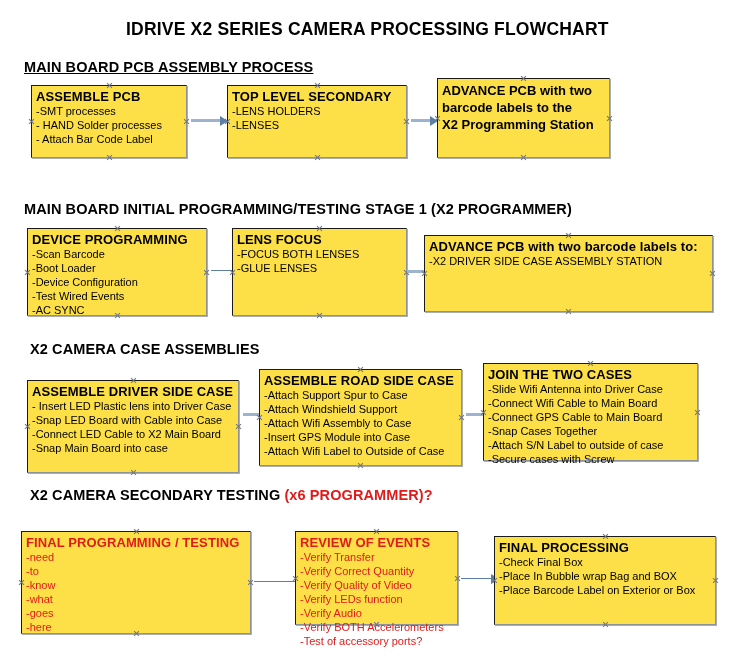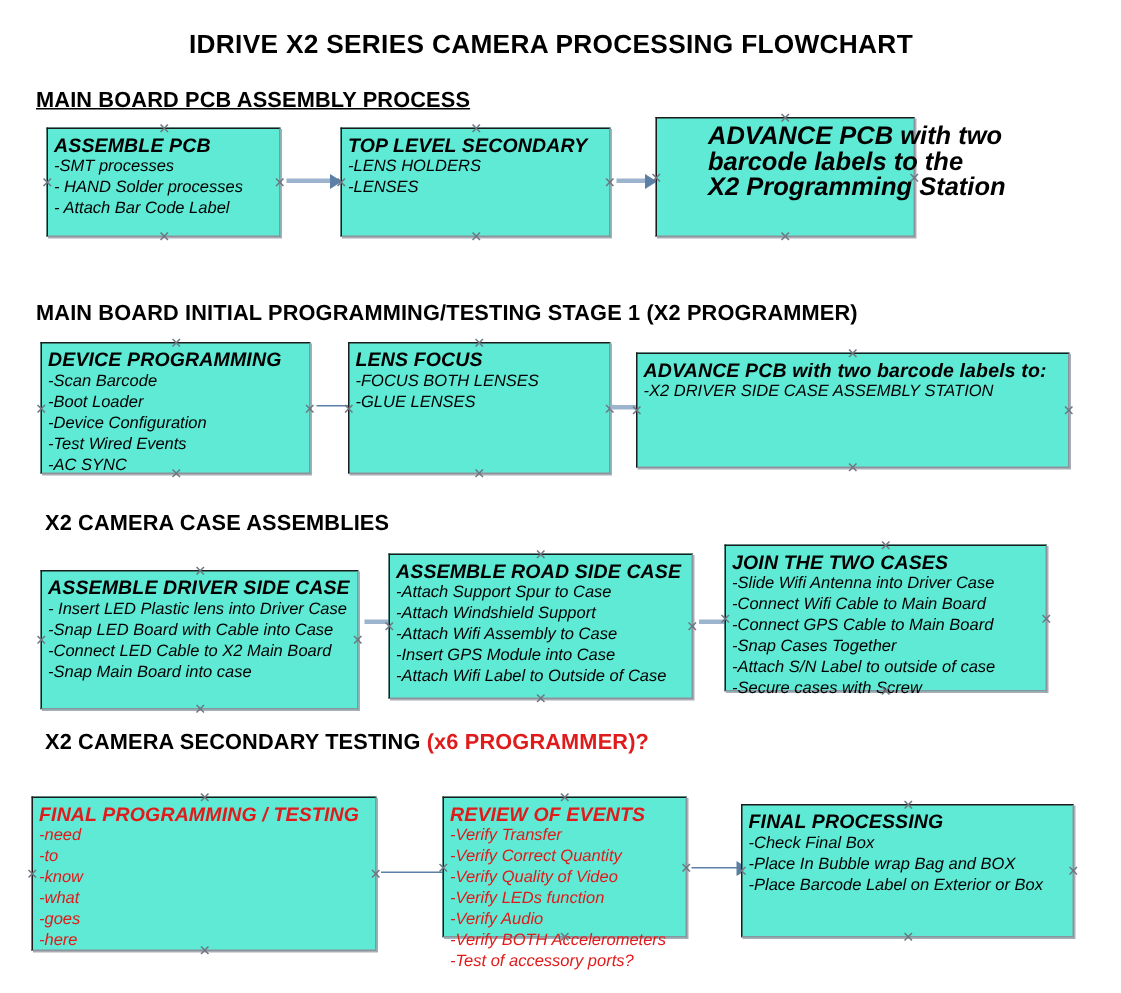--- a/index.html
+++ b/index.html
@@ -22,38 +22,37 @@
   .section-title{
     position:absolute;
     font-size:14.5px;font-weight:bold;letter-spacing:.1px;
     white-space:nowrap;
   }
   .section-title .accent{color:#e01b1b;}
 
   
   .node{
     position:absolute;
-    background:#5eead4;
+    background:#fde047;
     border:1px solid #1b1b1b;
     border-right-color:#8d939d;
     border-bottom-color:#8d939d;
     box-sizing:border-box;
     box-shadow:1px 1px 0 0 #a9aeb6;
     padding:3px 16px 2px 4px;
     overflow:visible;
-    font-style:italic;
   }
   .node .hd{
     font-size:13px;font-weight:bold;line-height:15px;
     white-space:nowrap;letter-spacing:.1px;
   }
   .node .ln{
     font-size:11px;line-height:14px;white-space:nowrap;
   }
-  .node.allbold .ln{font-weight:bold;font-size:17px;line-height:17px;margin-left:30px;}
+  .node.allbold .ln{font-weight:bold;font-size:13px;line-height:17px;}
   .node.red .hd,.node.red .ln{color:#e01b1b;}
   .node .ln.overflow{position:relative;}
 
   
   .hx{
     position:absolute;
     width:7px;height:7px;
     pointer-events:none;
   }
   .hx::before,.hx::after{

